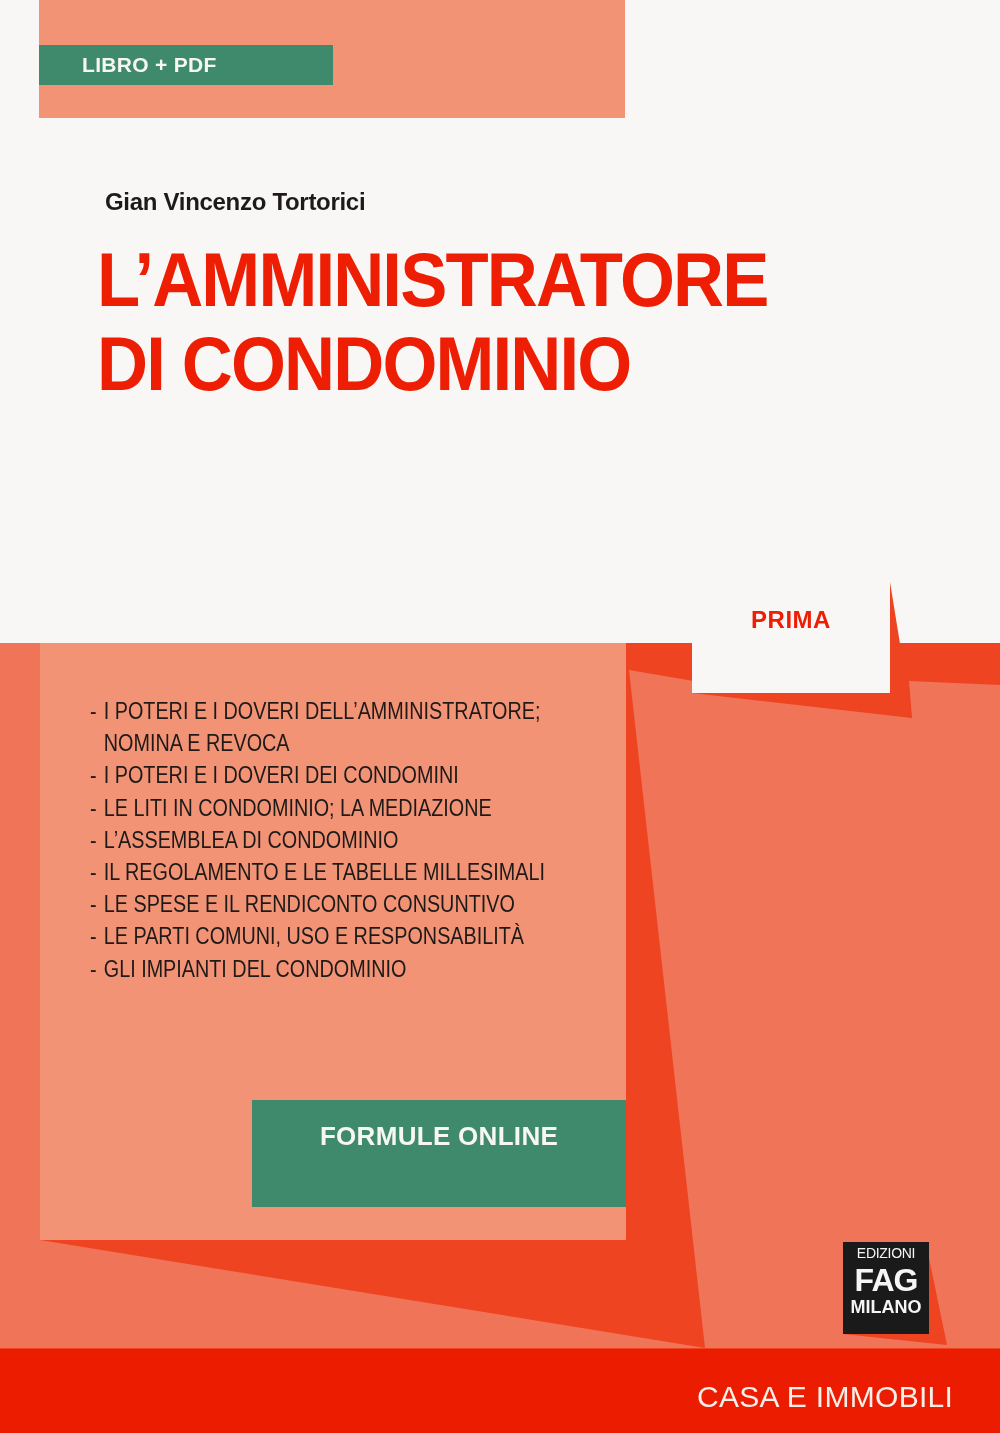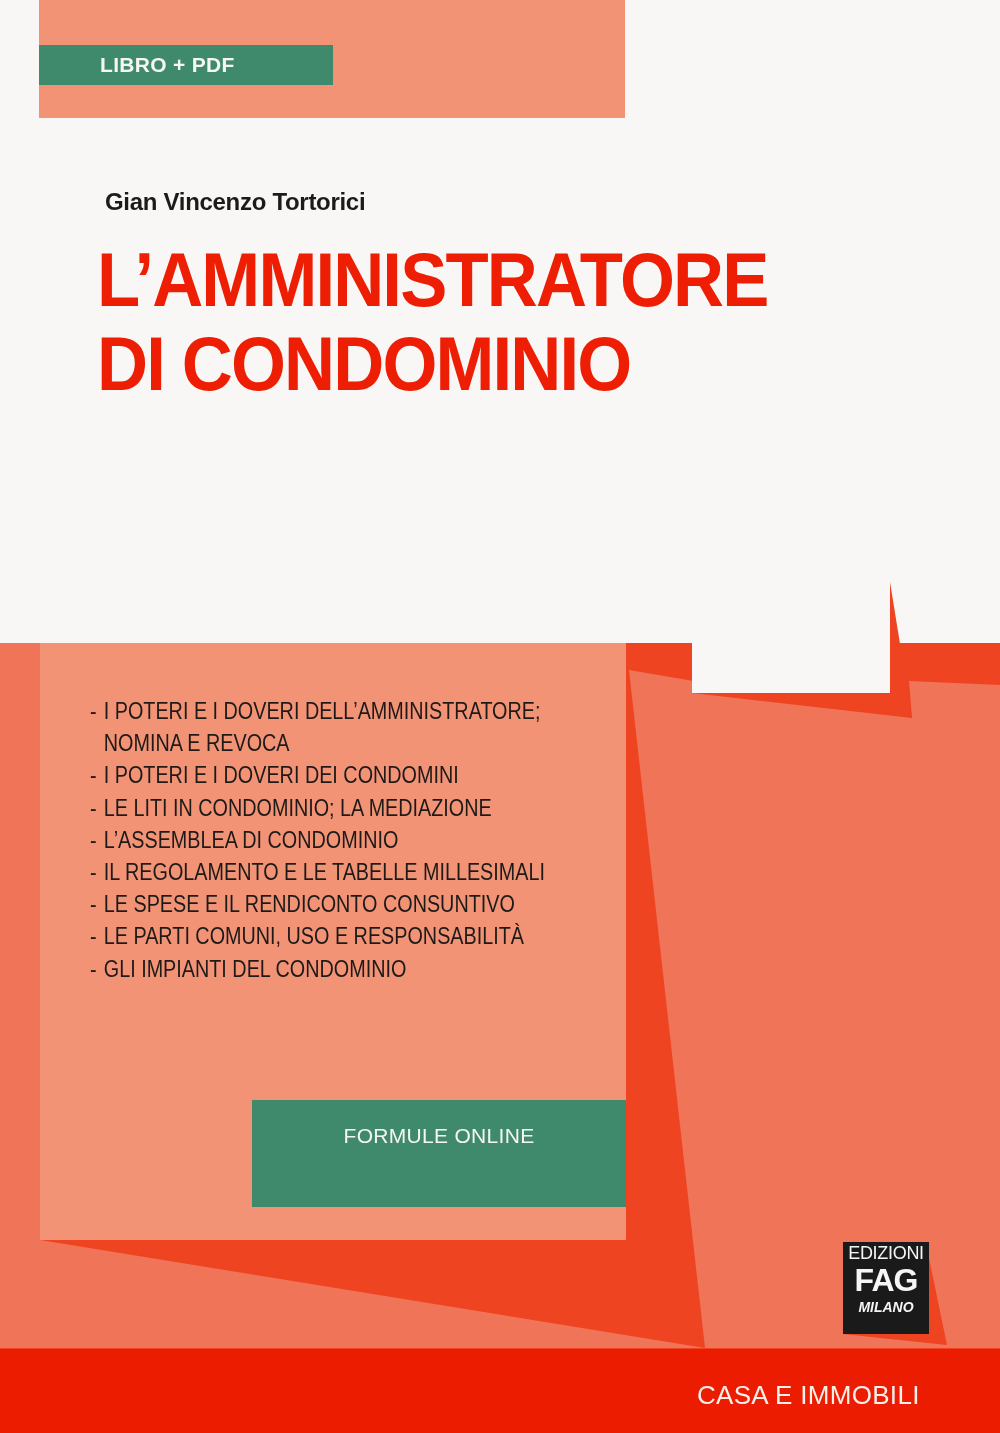--- a/index.html
+++ b/index.html
@@ -6,21 +6,21 @@
     body {
       width: 1000px; height: 1433px; position: relative; overflow: hidden;
       background: #f8f7f5;
       font-family: "Liberation Sans", "DejaVu Sans", sans-serif;
     }
     .abs { position: absolute; }
     .top-block { left: 39px; top: 0; width: 586px; height: 118px; background: #f29376; }
     .format-tag {
       left: 39px; top: 45px; width: 294px; height: 40px; background: #3f8a6c;
       color: #f6f6f2; font-weight: bold; font-size: 21px; line-height: 40px;
-      box-sizing: border-box; padding-left: 61px; letter-spacing: 0.3px;
+      box-sizing: border-box; padding-left: 43px; letter-spacing: 0.3px;
     }
     .author {
       left: 105px; top: 180px; font-size: 24px; font-weight: bold; color: #1d1a19;
       letter-spacing: -0.3px;
       margin-top: 8px;
     }
     .title {
       left: 97px; top: 238px; color: #ee1e05; font-weight: bold;
       font-size: 76px; line-height: 84px; letter-spacing: -2px;
       transform: scaleX(0.93); transform-origin: left top;
@@ -39,35 +39,35 @@
       left: 90px; top: 695px; margin: 0; padding: 0; list-style: none;
       color: #1e1a18; font-size: 23px; line-height: 32.2px;
       transform: scaleX(0.86); transform-origin: left top; white-space: nowrap;
     }
     .topics li { padding-left: 0; }
     .topics li .dash { display: inline-block; width: 16px; }
     .topics li.cont { padding-left: 16px; }
 
     .online-box {
       left: 252px; top: 1100px; width: 374px; height: 107px; background: #3f8a6c;
-      color: #f6f6f2; font-weight: normal; font-size: 21px; line-height: 34px;
+      color: #f6f6f2; font-weight: bold; font-size: 26px; line-height: 34px;
       text-align: center; box-sizing: border-box; padding-top: 19px; letter-spacing: 0.3px;
     }
 
     .publisher-logo {
       left: 843px; top: 1242px; width: 86px; height: 92px; background: #1b1a1a;
       color: #f5f5f5; text-align: center; box-sizing: border-box; padding-top: 3px;
     }
-    .publisher-logo .l1 { font-size: 18px; line-height: 17px; letter-spacing: -0.3px; }
+    .publisher-logo .l1 { font-size: 14px; line-height: 17px; letter-spacing: -0.3px; }
     .publisher-logo .l2 { font-size: 32px; font-weight: bold; line-height: 36px; letter-spacing: -1px; }
-    .publisher-logo .l3 { font-size: 14px; font-weight: bold; line-height: 18px; font-style: italic; }
+    .publisher-logo .l3 { font-size: 18px; font-weight: bold; line-height: 18px; }
 
     .bottom-bar { left: 0; top: 1349px; width: 1000px; height: 84px; background: #ec1c00; }
     .series {
-      left: 697px; top: 1380px; color: #f7efe9; font-size: 26px; letter-spacing: 0.3px; text-align: center;
+      left: 697px; top: 1380px; color: #f7efe9; font-size: 30px; letter-spacing: 0.3px; text-align: center;
     }
   </style>
 </head>
 <body>
 
 <div class="abs top-block"></div>
 <div class="abs format-tag">LIBRO + PDF</div>
 
 <div class="abs author">Gian Vincenzo Tortorici</div>
 <div class="abs title">
@@ -86,20 +86,21 @@
   <rect x="40" y="643" width="586" height="597" fill="#f29376"></rect>
 
   <polygon points="890,582 902,643 1000,643 1000,560 890,560" fill="#f8f7f5"></polygon>
 
   <polygon points="890,582 912,718 692,693 890,693" fill="#ee4422"></polygon>
 
   <polygon points="929,1258 947,1345 843,1334 929,1334" fill="#ee4422"></polygon>
 </svg>
 
 <div class="abs edition-badge">
+  <div>PRIMA</div>
 </div>
 
 <ul class="abs topics">
   <li><span class="dash">-</span><span>I POTERI E I DOVERI DELL’AMMINISTRATORE;</span></li>
   <li class="cont"><span>NOMINA E REVOCA</span></li>
   <li><span class="dash">-</span><span>I POTERI E I DOVERI DEI CONDOMINI</span></li>
   <li><span class="dash">-</span><span>LE LITI IN CONDOMINIO; LA MEDIAZIONE</span></li>
   <li><span class="dash">-</span><span>L’ASSEMBLEA DI CONDOMINIO</span></li>
   <li><span class="dash">-</span><span>IL REGOLAMENTO E LE TABELLE MILLESIMALI</span></li>
   <li><span class="dash">-</span><span>LE SPESE E IL RENDICONTO CONSUNTIVO</span></li>

